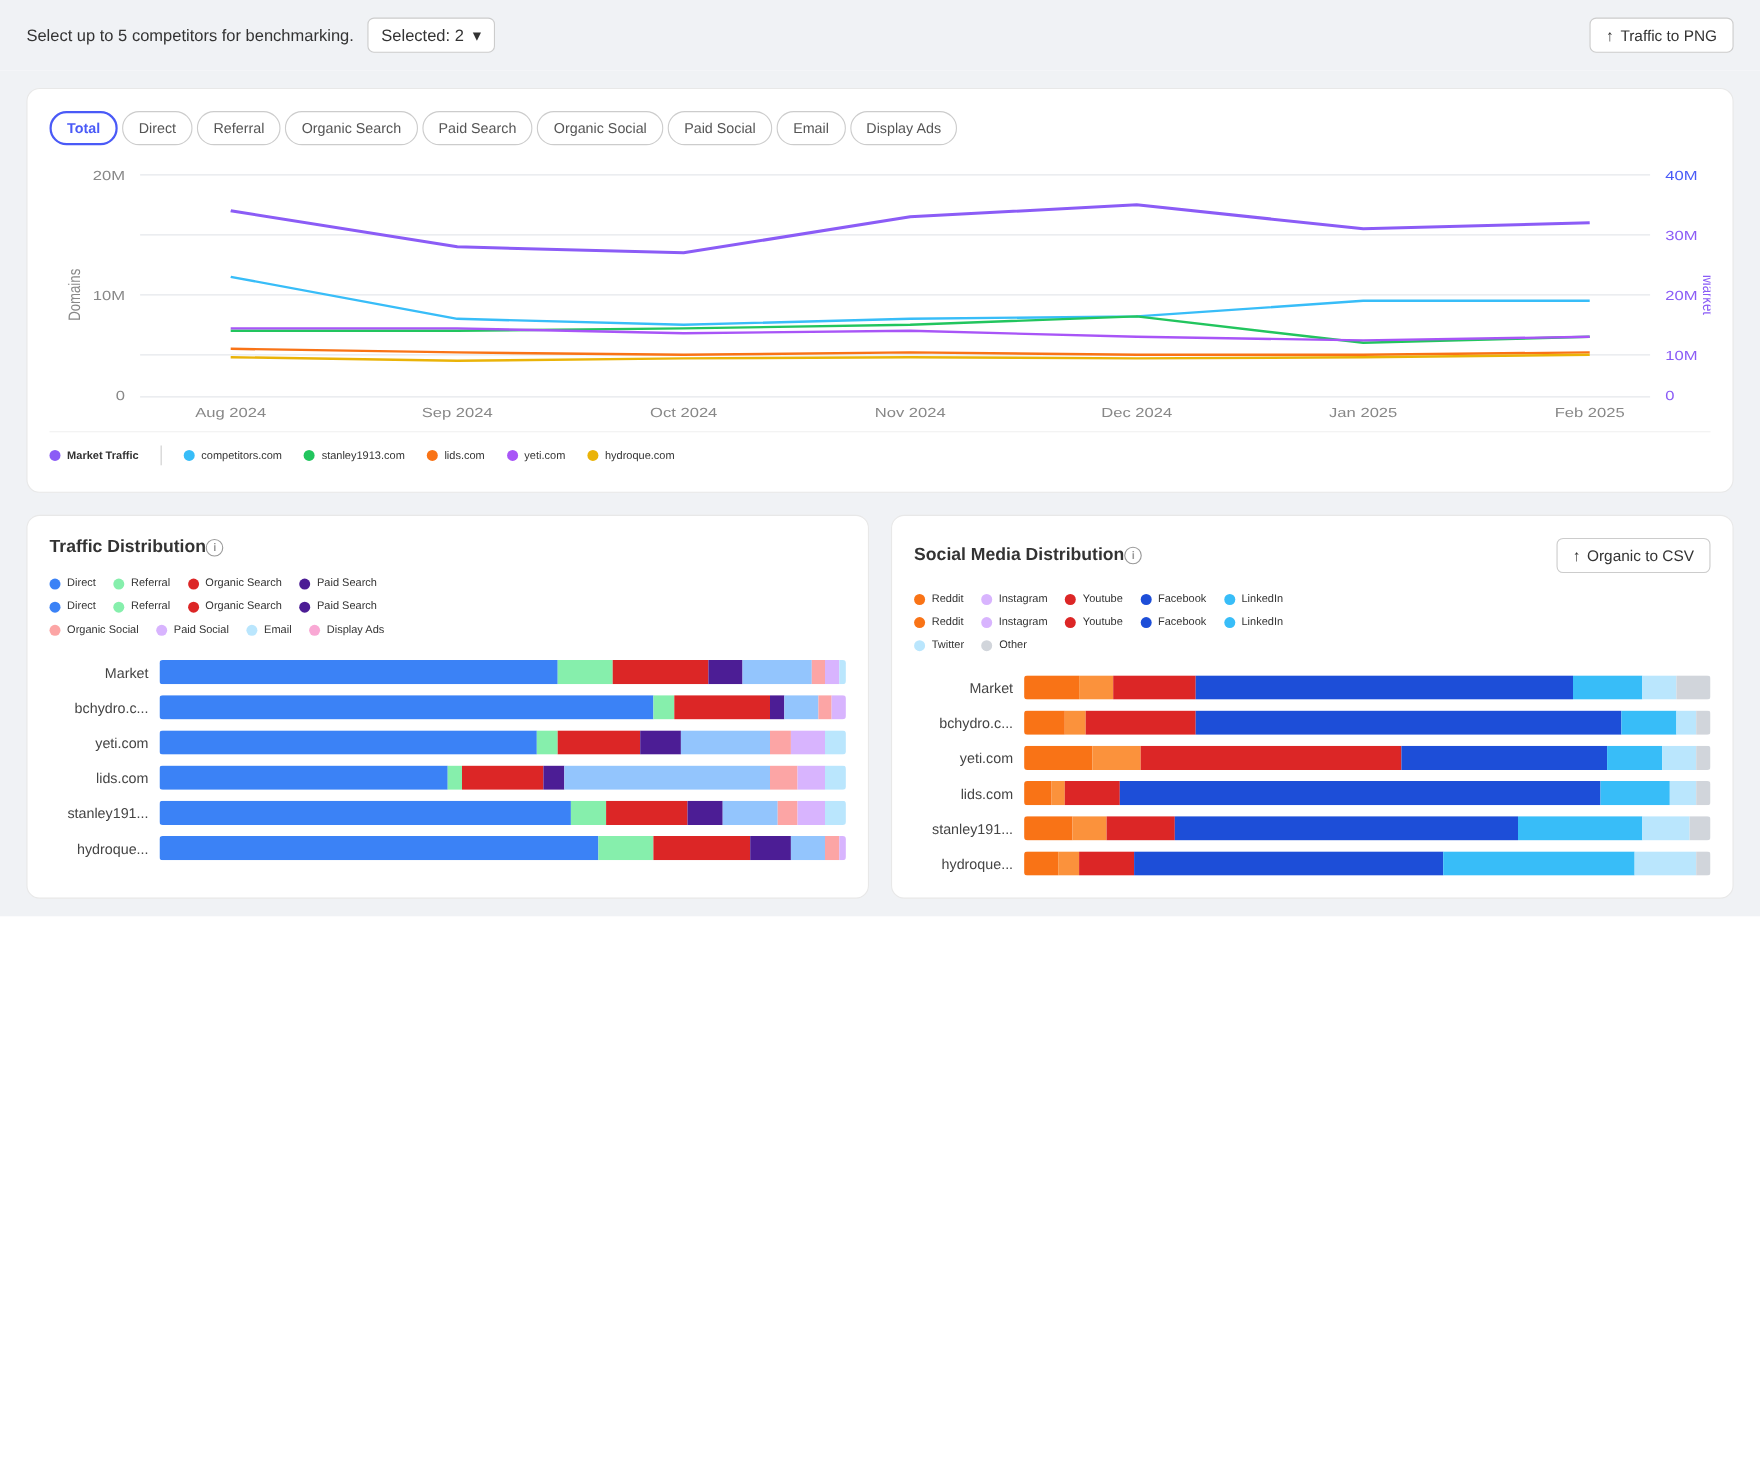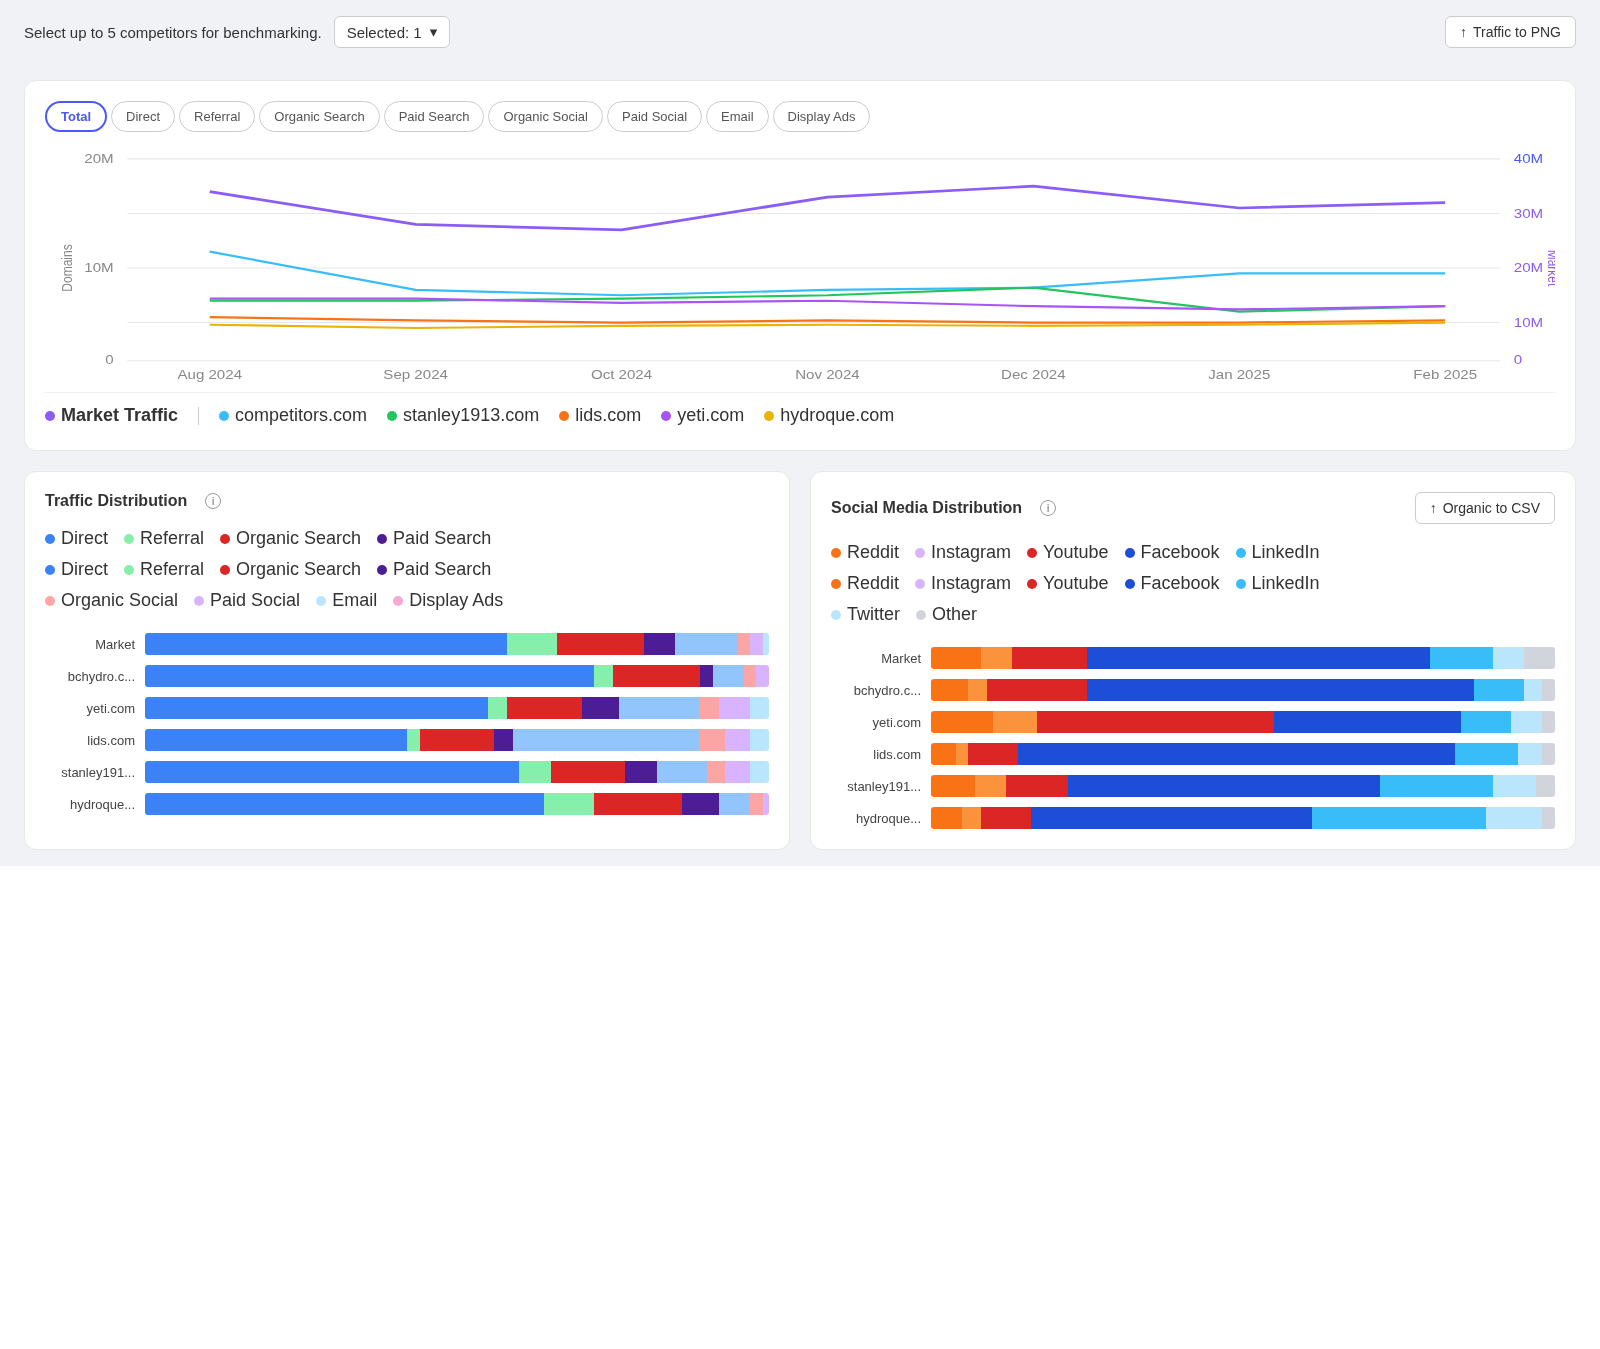--- a/index.html
+++ b/index.html
@@ -29,30 +29,30 @@
     .tab-row { display: flex; gap: 4px; margin-bottom: 16px; flex-wrap: wrap; }
     .tab { padding: 6px 14px; border-radius: 20px; border: 1px solid #ccc; cursor: pointer; font-size: 13px; color: #555; background: #fff; }
     .tab.active { background: #fff; border: 2px solid #4a5af7; color: #4a5af7; font-weight: 600; }
 
     
     .chart-container { position: relative; width: 100%; height: 240px; }
     svg.chart { width: 100%; height: 100%; }
 
     
     .legend { display: flex; gap: 20px; flex-wrap: wrap; align-items: center; padding: 12px 0 4px; border-top: 1px solid #f0f0f0; margin-top: 4px; }
-    .legend-item { display: flex; align-items: center; gap: 6px; font-size: 18px; }
+    .legend-item { display: flex; align-items: center; gap: 6px; font-size: 10px; }
     .legend-dot { width: 10px; height: 10px; border-radius: 50%; flex-shrink: 0; }
     .legend-divider { width: 1px; height: 18px; background: #ccc; }
     .legend-label-bold { font-weight: 700; }
 
     
     .bottom-panels { display: grid; grid-template-columns: 1fr 1fr; gap: 20px; }
     .panel { background: #fff; border-radius: 12px; padding: 20px; border: 1px solid #e8e8e8; }
     .panel-header { display: flex; align-items: center; justify-content: space-between; margin-bottom: 14px; }
-    .panel-title { font-size: 16px; font-weight: 700; display: flex; align-items: center; gap: 18px; }
+    .panel-title { font-size: 16px; font-weight: 700; display: flex; align-items: center; gap: 0; }
     .info-icon { width: 16px; height: 16px; border-radius: 50%; border: 1px solid #999; display: inline-flex; align-items: center; justify-content: center; font-size: 10px; color: #999; cursor: pointer; }
 
     
     .legend-rows { display: flex; flex-direction: column; gap: 2px; margin-bottom: 18px; }
     .legend-row { display: flex; gap: 16px; flex-wrap: wrap; align-items: center; padding: 4px 0; }
 
     
     .bar-section { display: flex; flex-direction: column; gap: 10px; }
     .bar-row { display: flex; align-items: center; gap: 10px; }
     .bar-label { width: 90px; font-size: 13px; color: #444; text-align: right; flex-shrink: 0; }
@@ -66,21 +66,21 @@
 </head>
 <body>
 
 <div class="app">
 
 
   <div class="header-row">
     <div class="header-left">
       <span>Select up to 5 competitors for benchmarking.</span>
       <div class="select-dropdown">
-        <span>Selected: 1</span>
+        <span>Selected: 2</span>
         <span>▾</span>
       </div>
     </div>
     <button class="export-btn">
       <span>↑</span>
       <span>Traffic to PNG</span>
     </button>
   </div>
 
   <div class="content">

